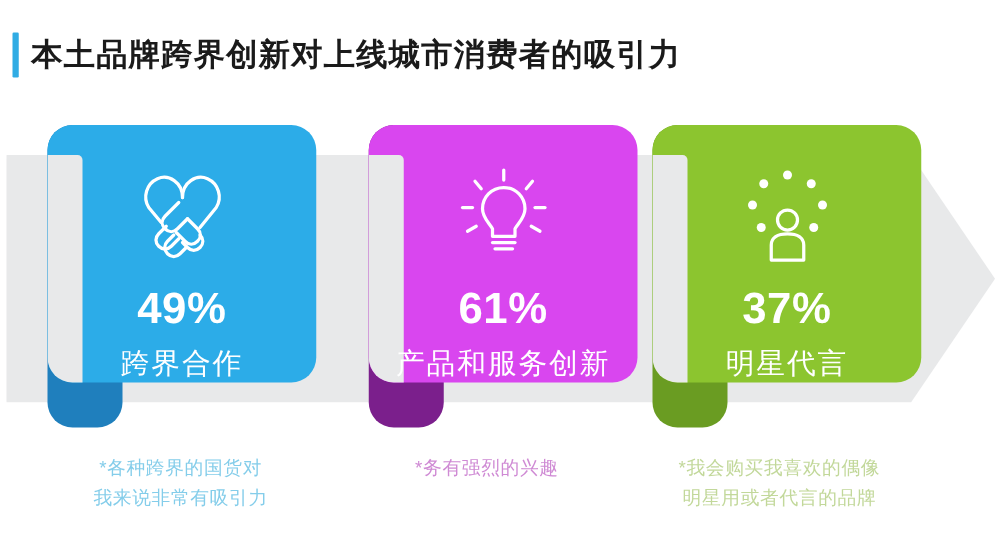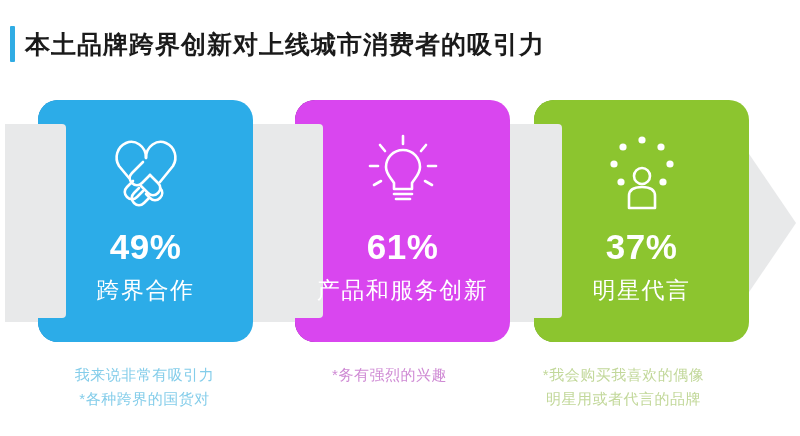--- a/index.html
+++ b/index.html
@@ -55,37 +55,37 @@
 
   
   .card-wrap {
     position: absolute;
     top: 100px;
     width: 215px;
     height: 242px;
   }
   .card-wrap.blue   { left: 38px; }
   .card-wrap.purple { left: 295px; }
-  .card-wrap.green  { left: 534px; }
+  .card-wrap.green  { left: 522px; }
 
   
   .card-tab {
     position: absolute;
     left: 0; top: 0;
     width: 60px; height: 242px;
     border-radius: 20px;
   }
   .card-wrap.blue   .card-tab { background: #1f7fbd; }
   .card-wrap.purple .card-tab { background: #7b1f8c; }
   .card-wrap.green  .card-tab { background: #6a9c22; }
 
   .card {
     position: absolute;
     left: 0; top: 0;
-    width: 215px; height: 242px;
+    width: 215px; height: 206px;
     border-radius: 20px;
     color: #ffffff;
     text-align: center;
     overflow: hidden;
   }
   .card-wrap.blue   .card { background: #2cace8; }
   .card-wrap.purple .card { background: #d946ef; }
   .card-wrap.green  .card { background: #8cc52f; }
 
   
@@ -210,22 +210,22 @@
         <circle cx="43" cy="44" r="8"></circle>
         <path d="M30 76 L30 64 C30 58, 35 55, 43 55 C51 55, 56 58, 56 64 L56 76 Z"></path>
       </svg>
     </div>
     <div class="pct">37%</div>
     <div class="card-label">明星代言</div>
   </div>
 </div>
 
 <div class="caption" id="caption-0">
+  <span class="line">*各种跨界的国货对</span>
   <span class="line">我来说非常有吸引力</span>
-  <span class="line">*各种跨界的国货对</span>
 </div>
 <div class="caption" id="caption-1">
   <span class="line">*务有强烈的兴趣</span>
 </div>
 <div class="caption" id="caption-2">
   <span class="line">*我会购买我喜欢的偶像</span>
   <span class="line">明星用或者代言的品牌</span>
 </div>
 
 </body></html>

